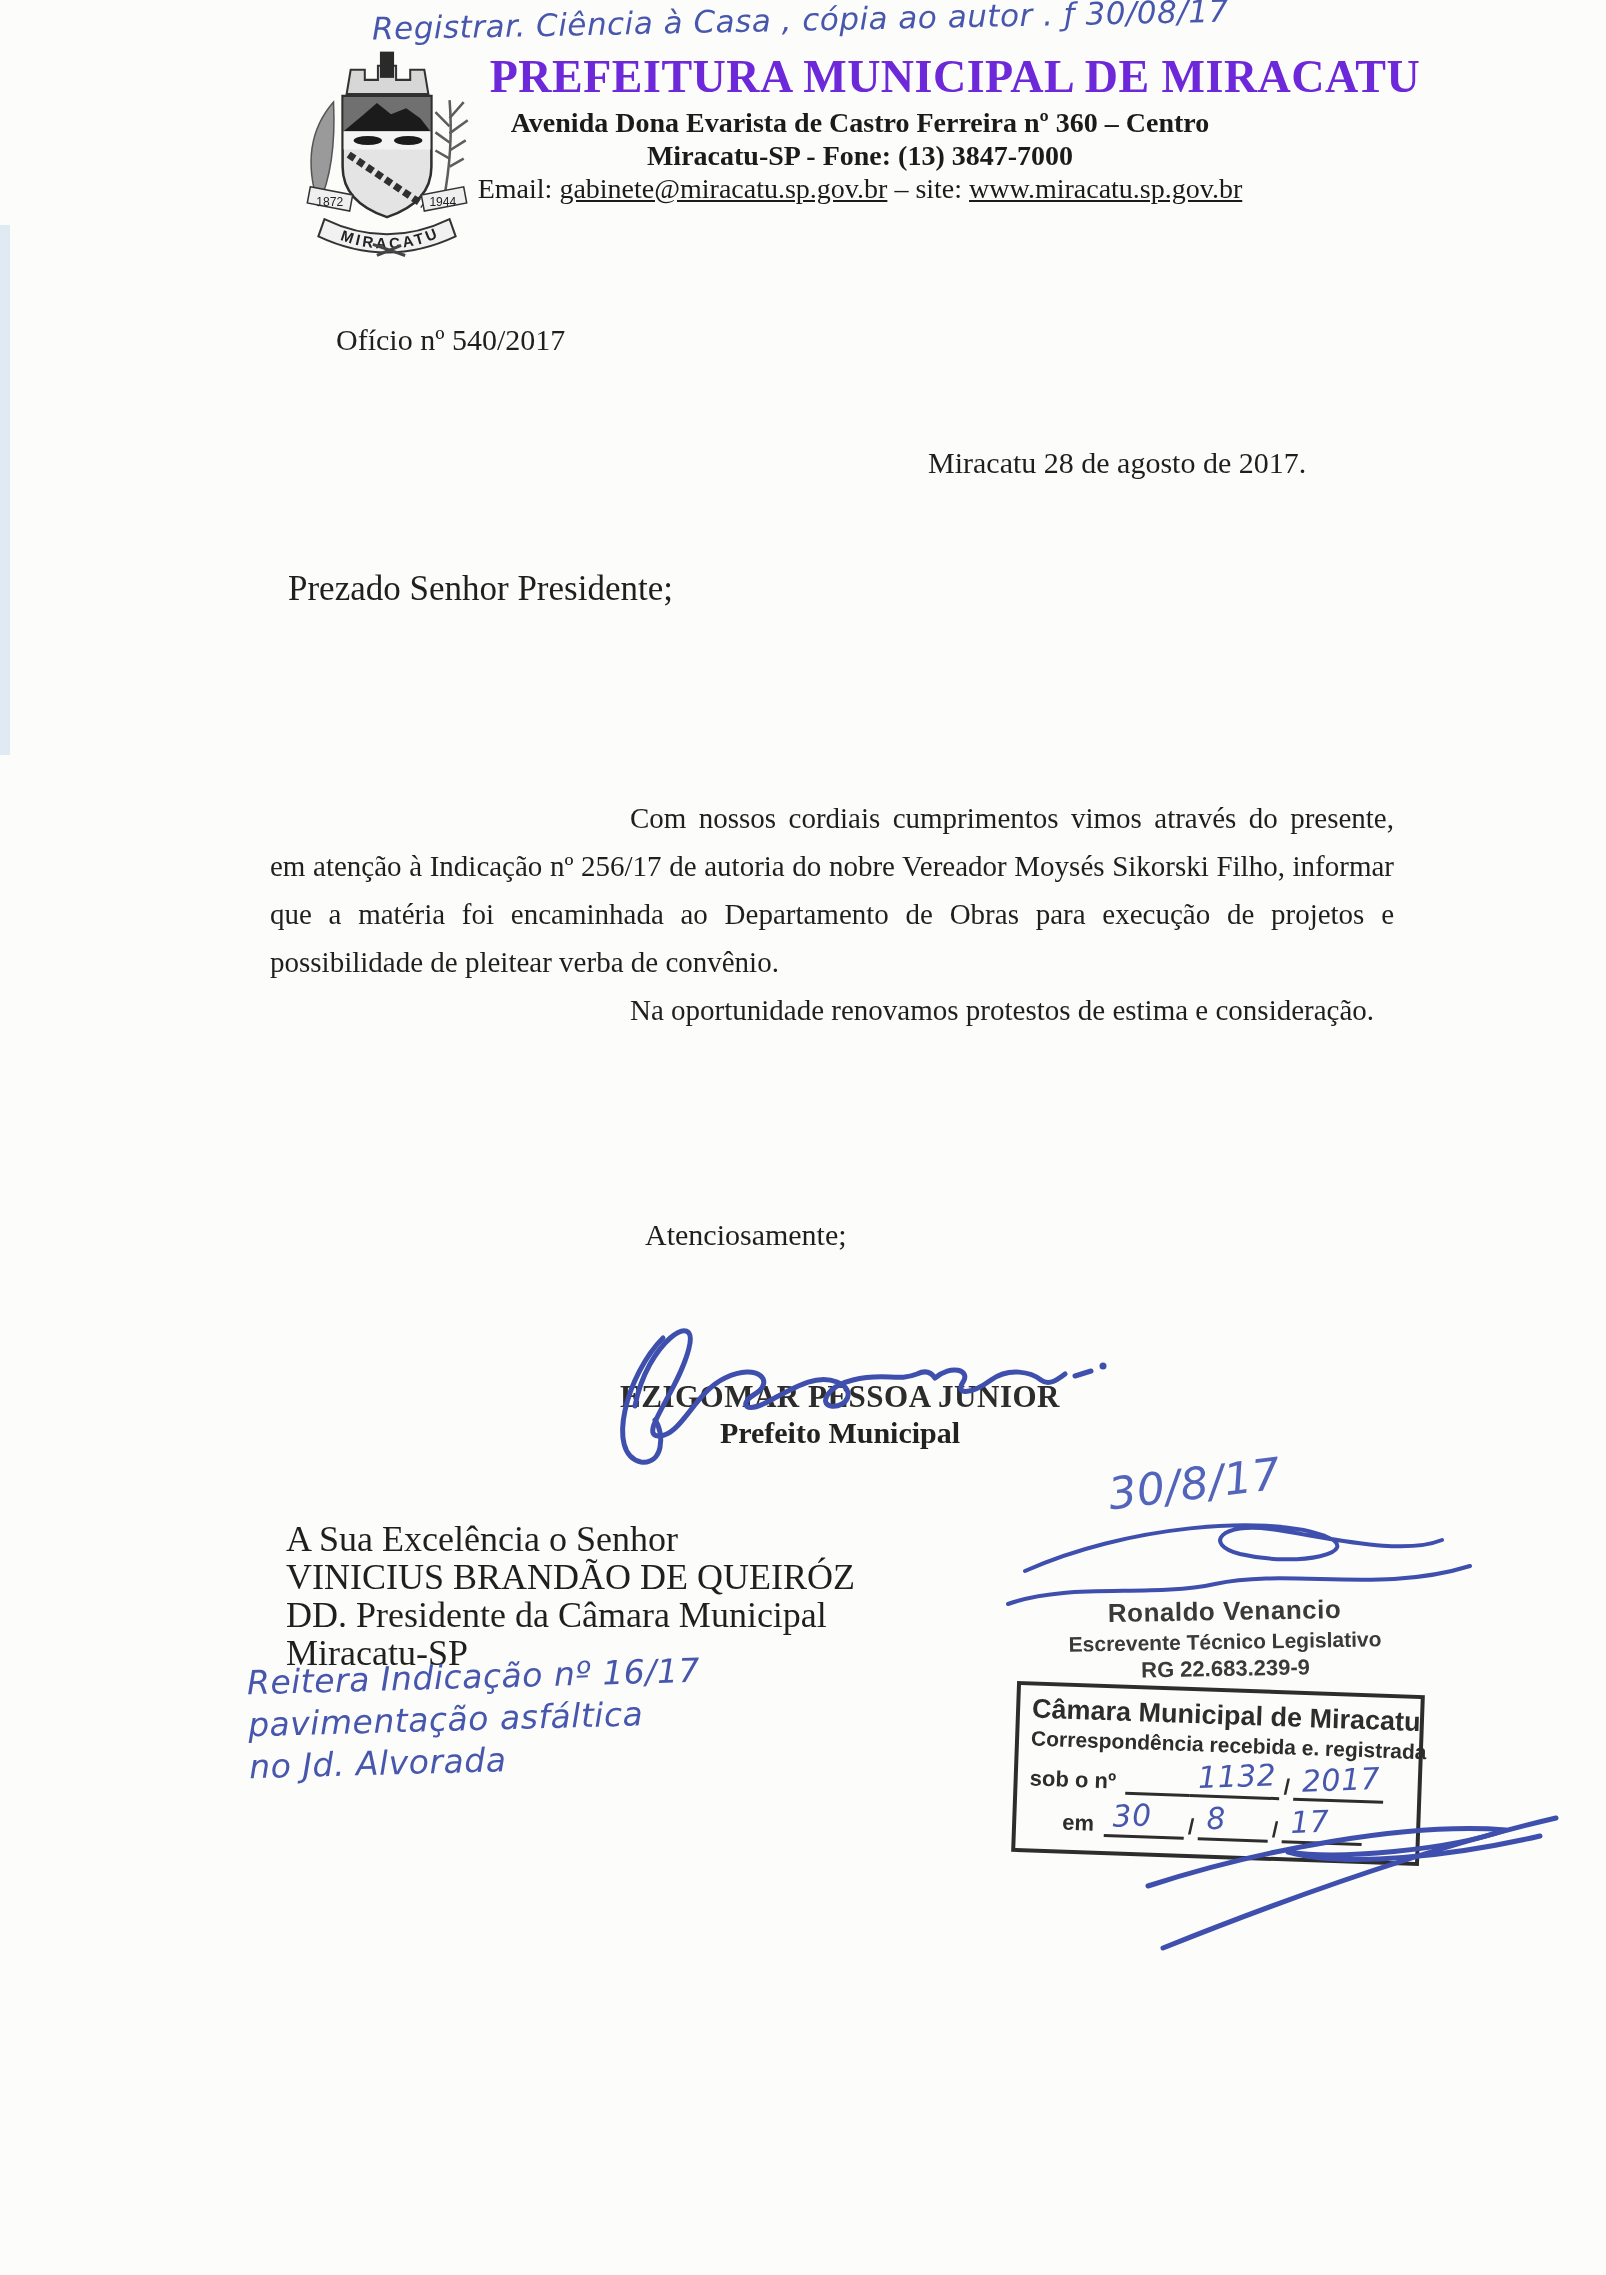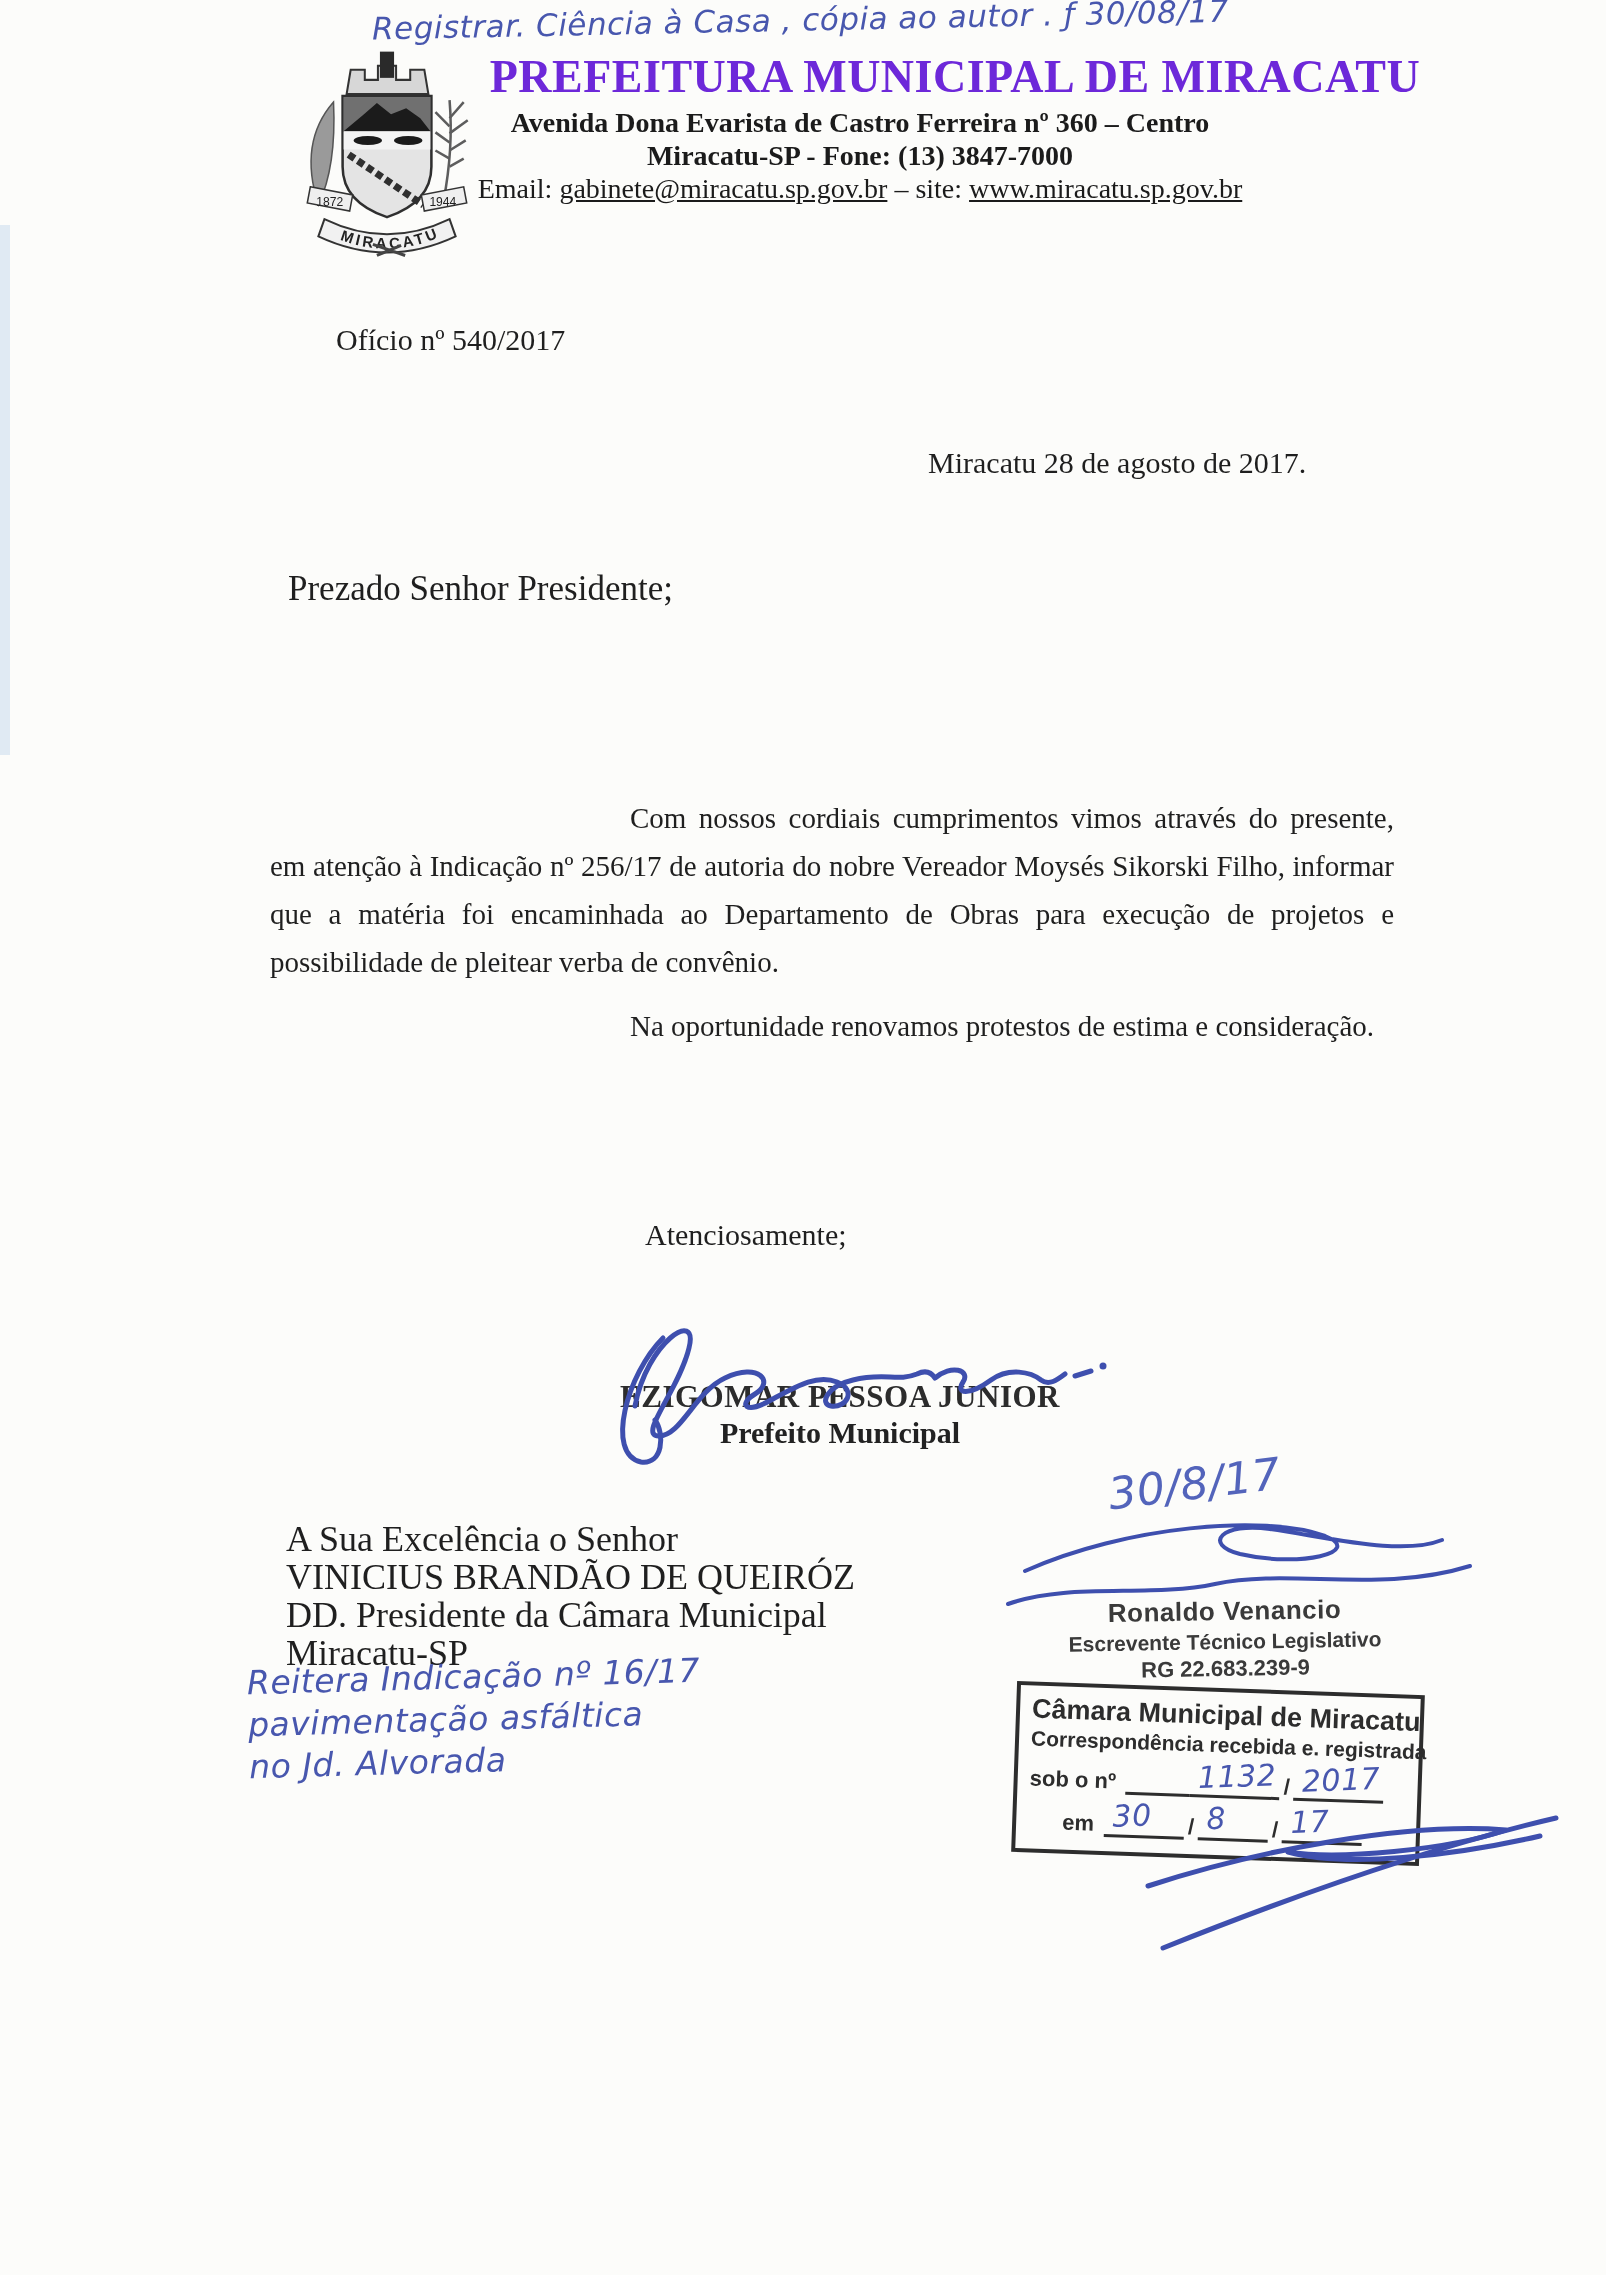--- a/index.html
+++ b/index.html
@@ -30,21 +30,21 @@
   .hdr-email { font-weight:normal; }
   .hdr-link { text-decoration:underline; }
 
   .oficio { left:288px; top:323px; font-size:30px;margin-left:48px; }
   .dateline { left:928px; top:446px; font-size:30px; }
   .salutation { left:288px; top:557px; font-size:35px;margin-top:12px; }
 
   .body-text { left:270px; top:794px; width:1124px; font-size:29px;
     line-height:48px; text-align:justify; }
   .body-text p { margin:0; text-indent:360px; }
-  .body-text p + p { margin-top:16px; }
+  .body-text p + p { margin-top:0; }
 
   .closing { left:645px; top:1218px; font-size:30px; }
 
   .signer { left:545px; top:1379px; width:590px; text-align:center; line-height:36px; }
   .signer-name { font-size:31px; font-weight:bold; letter-spacing:0.5px; color:#2c2c2c; }
   .signer-title { font-size:30px; font-weight:bold; color:#222; }
   .sig-mayor { left:575px; top:1278px; width:560px; height:210px; z-index:5; }
 
   .recipient { left:286px; top:1520px; font-size:36px; line-height:38px; }
 

